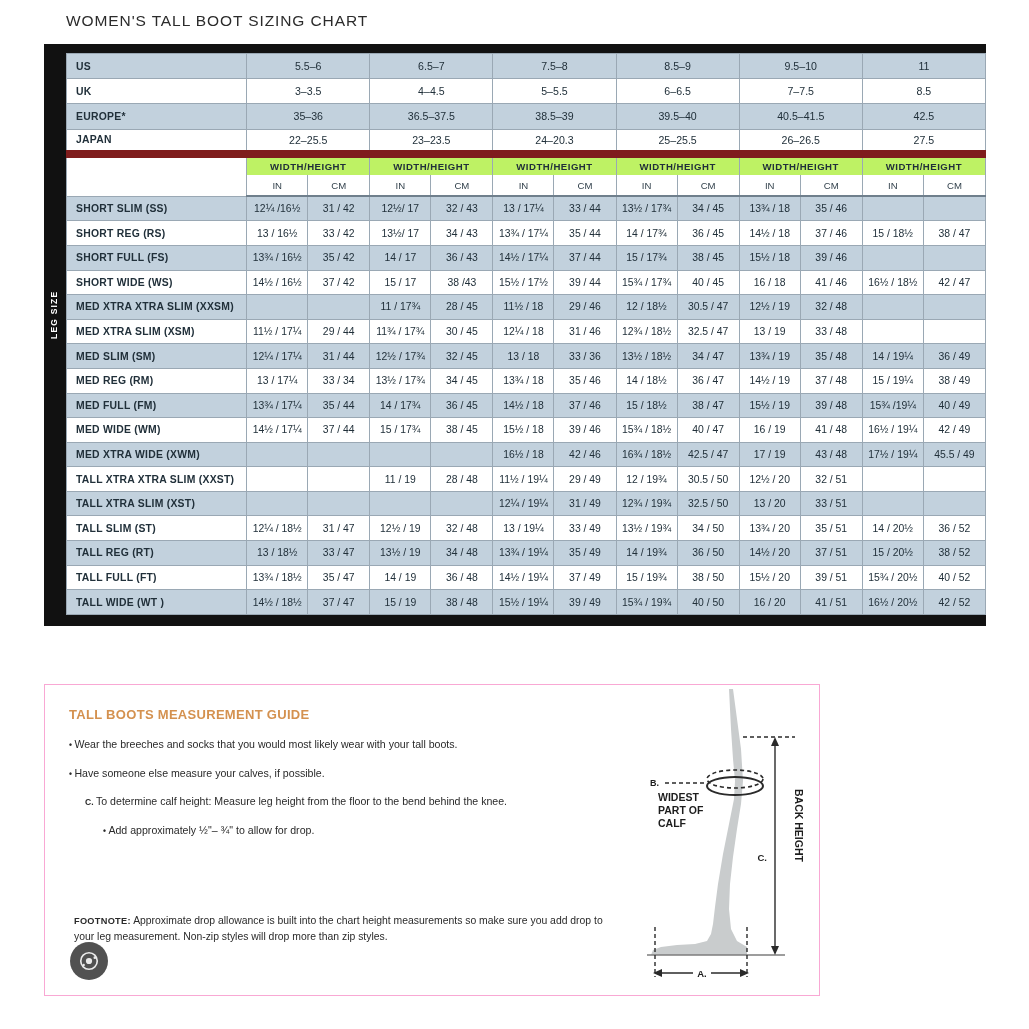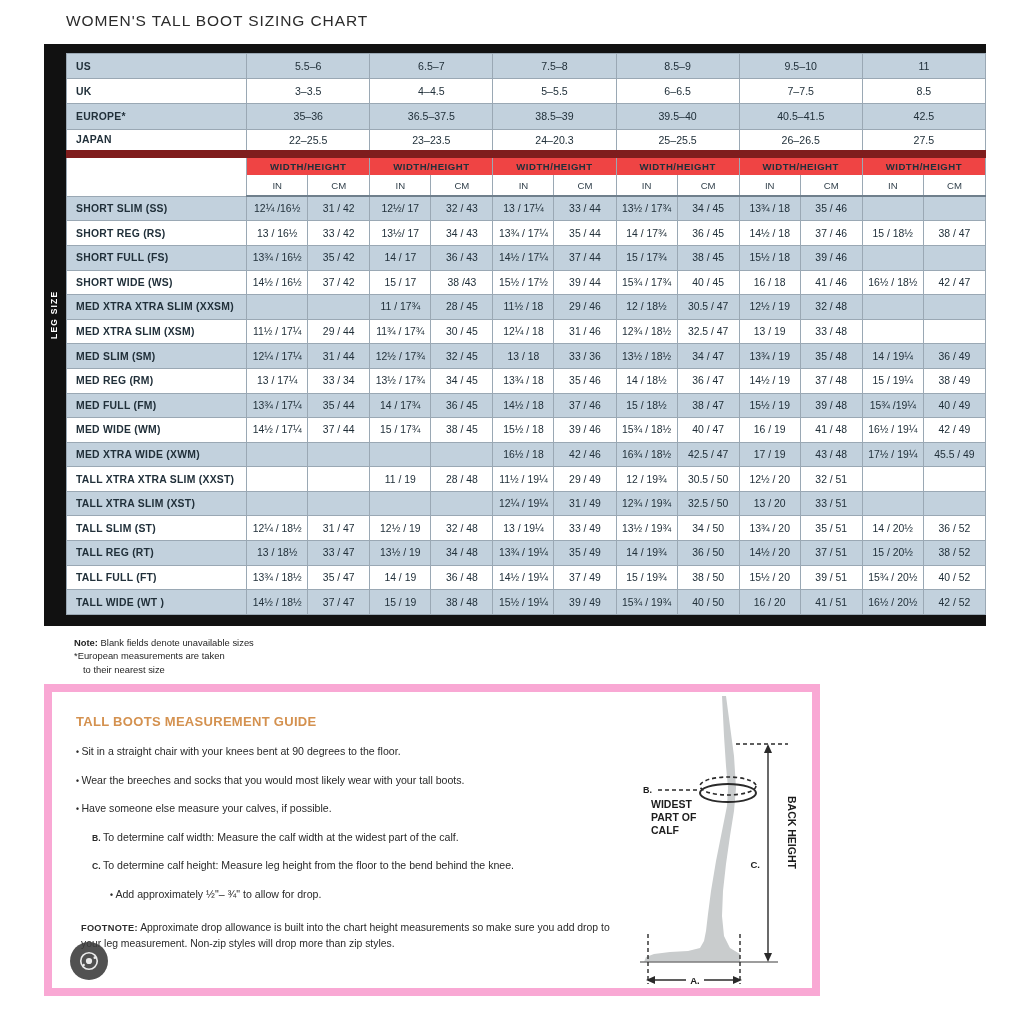--- a/index.html
+++ b/index.html
@@ -104,21 +104,21 @@
   
   td.gsep-l, th.gsep-l { border-left: 2.5px solid #6f7f8c; }
 
   
   tr.wh-head td {
     font-weight: bold;
     font-size: 9.6px;
     letter-spacing: 0.5px;
     height: 21px;
     border-bottom: none;
-    background: #ef4444;
+    background: #bef264;
   }
   tr.incm-head td {
     font-size: 9.6px;
     height: 21px;
     border-top: none;
     background: #ffffff;
     color: #33424d;
   }
   tr.incm-head td.lbl, tr.wh-head td.lbl { background:#ffffff; }
   tr.incm-head td.bot { border-bottom: 2.5px solid #6f7f8c; }
@@ -132,21 +132,21 @@
     color: #1f1f1f;
   }
   .notes b { font-weight: bold; }
   .notes .indent { padding-left: 9px; }
 
   
   .guide-box {
     position: absolute;
     left: 44px; top: 684px;
     width: 776px; height: 312px;
-    border: 8px solid #f9a8d4;
+    border: 1px solid #f9a8d4;
     background: #ffffff;
   }
   .guide-title {
     position: absolute;
     left: 24px; top: 22px;
     font-size: 13px;
     font-weight: bold;
     letter-spacing: 0.3px;
     color: #d4914f;
   }
@@ -533,33 +533,26 @@
             <td class="shade">40 / 50</td>
             <td class="shade gsep-l">16 / 20</td>
             <td class="shade">41 / 51</td>
             <td class="shade gsep-l">16½ / 20½</td>
             <td class="shade">42 / 52</td>
           </tr>
         </tbody>
     </table>
   </div>
 
-  <div class="notes">
-    <div><b>Note:</b><span> Blank fields denote unavailable sizes</span></div>
-    <div>*European measurements are taken</div>
-    <div class="indent">to their nearest size</div>
-  </div>
 
   <div class="guide-box">
     <div class="guide-title">TALL BOOTS MEASUREMENT GUIDE</div>
     <div class="guide-list" id="guide-list">
-        <div class="li"><span class="marker">• </span><span>Sit in a straight chair with your knees bent at 90 degrees to the floor.</span></div>
         <div class="li"><span class="marker">• </span><span>Wear the breeches and socks that you would most likely wear with your tall boots.</span></div>
         <div class="li"><span class="marker">• </span><span>Have someone else measure your calves, if possible.</span></div>
-        <div class="li sub"><span class="marker">B. </span><span>To determine calf width: Measure the calf width at the widest part of the calf.</span></div>
         <div class="li sub"><span class="marker">C. </span><span>To determine calf height: Measure leg height from the floor to the bend behind the knee.</span></div>
         <div class="li sub2"><span class="marker">• </span><span>Add approximately ½"– ¾" to allow for drop.</span></div>
       </div>
     <div class="footnote">
       <b>FOOTNOTE:</b><span> Approximate drop allowance is built into the chart height measurements so make sure you add drop to your leg measurement. Non-zip styles will drop more than zip styles.</span>
     </div>
 
     <svg class="leg-diagram" viewBox="0 0 190 300">
 
       <path d="M78,0 L112,0 L114,40 L116,70 L118,92 L117,110 L112,135 L106,165 L101,195 L98,218 L96,235

